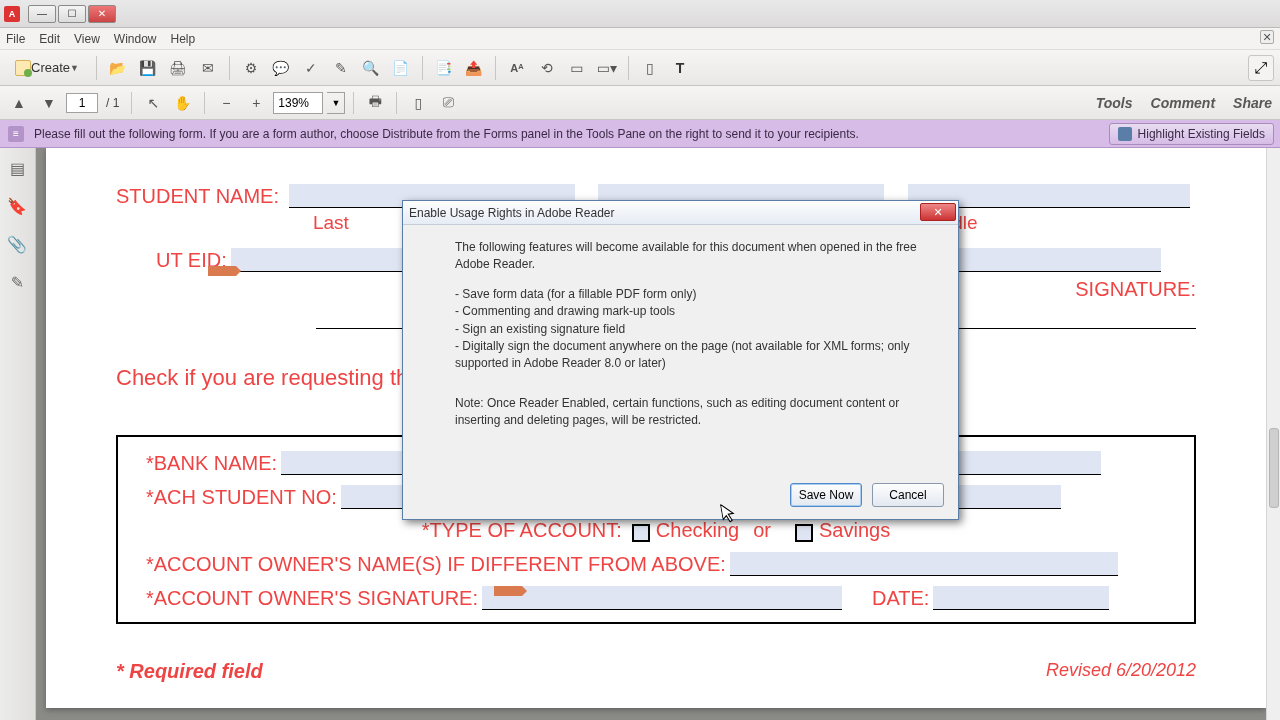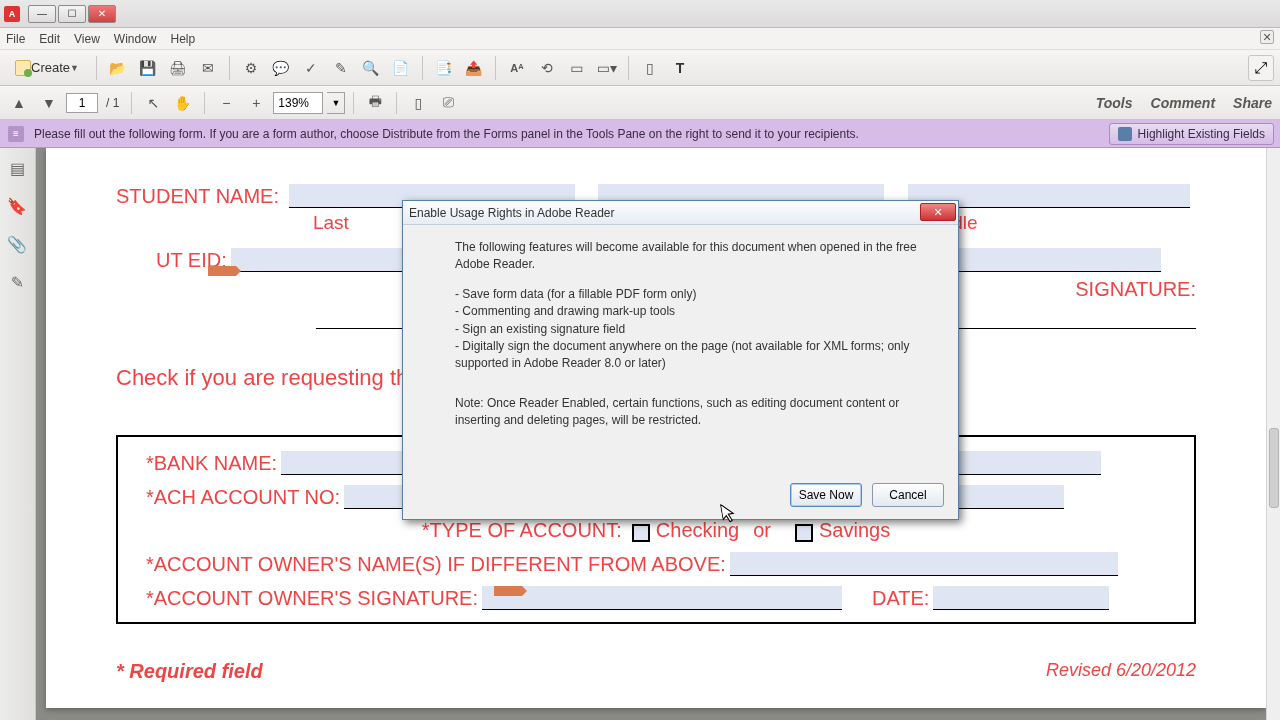--- a/index.html
+++ b/index.html
@@ -207,21 +207,21 @@
       </div>
 
       <div style="font-size:22px; margin-top:36px;">Check if you are requesting th</div>
 
       <div class="bank-box" style="margin-top:44px;">
         <div class="bank-row">
           <span class="form-label">*BANK NAME:</span>
           <div class="form-field" style="width:820px; margin-left:4px;"></div>
         </div>
         <div class="bank-row">
-          <span class="form-label">*ACH ACCOUNT NO:</span>
+          <span class="form-label">*ACH STUDENT NO:</span>
           <div class="form-field" style="width:720px; margin-left:4px;"></div>
         </div>
         <div class="bank-row" style="justify-content:center; margin-top:4px;">
           <span class="form-label">*TYPE OF ACCOUNT:</span>
           <span class="chk"></span>
           <span class="form-label">Checking</span>
           <span class="form-label" style="margin:0 14px;">or</span>
           <span class="chk"></span>
           <span class="form-label">Savings</span>
         </div>

